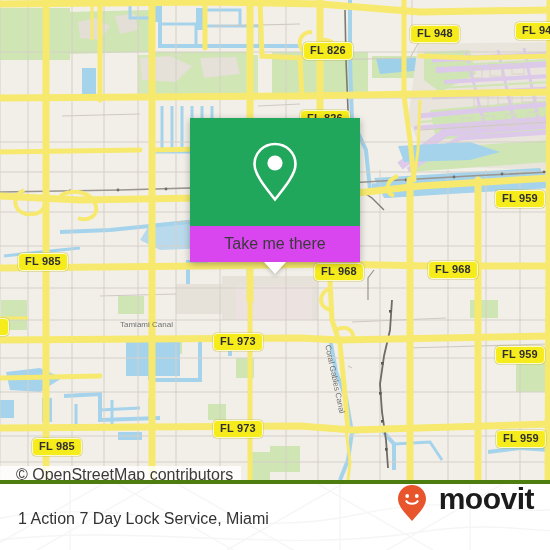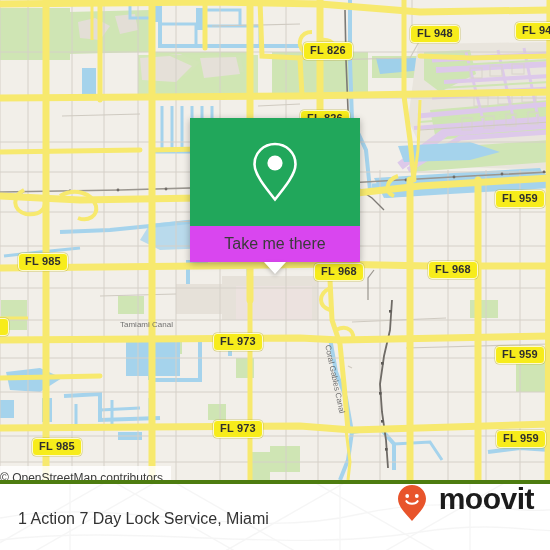--- a/index.html
+++ b/index.html
@@ -101,23 +101,23 @@
   .pin-icon { display:block; }
 
   
   .attribution {
     position: absolute;
     left: 0;
     top: 466px;
     height: 19px;
     background: rgba(255,255,255,.82);
     display: flex;
-    align-items: flex-end;
-    padding: 0 8px 0 0;
-    font-size: 12px;
+    align-items: flex-start;
+    padding: 0 8px 0 16px;
+    font-size: 16px;
     color: #3b3b3b;
   }
 
   
   .footer {
     position: absolute;
     left: 0;
     top: 480px;
     width: 550px;
     height: 70px;

